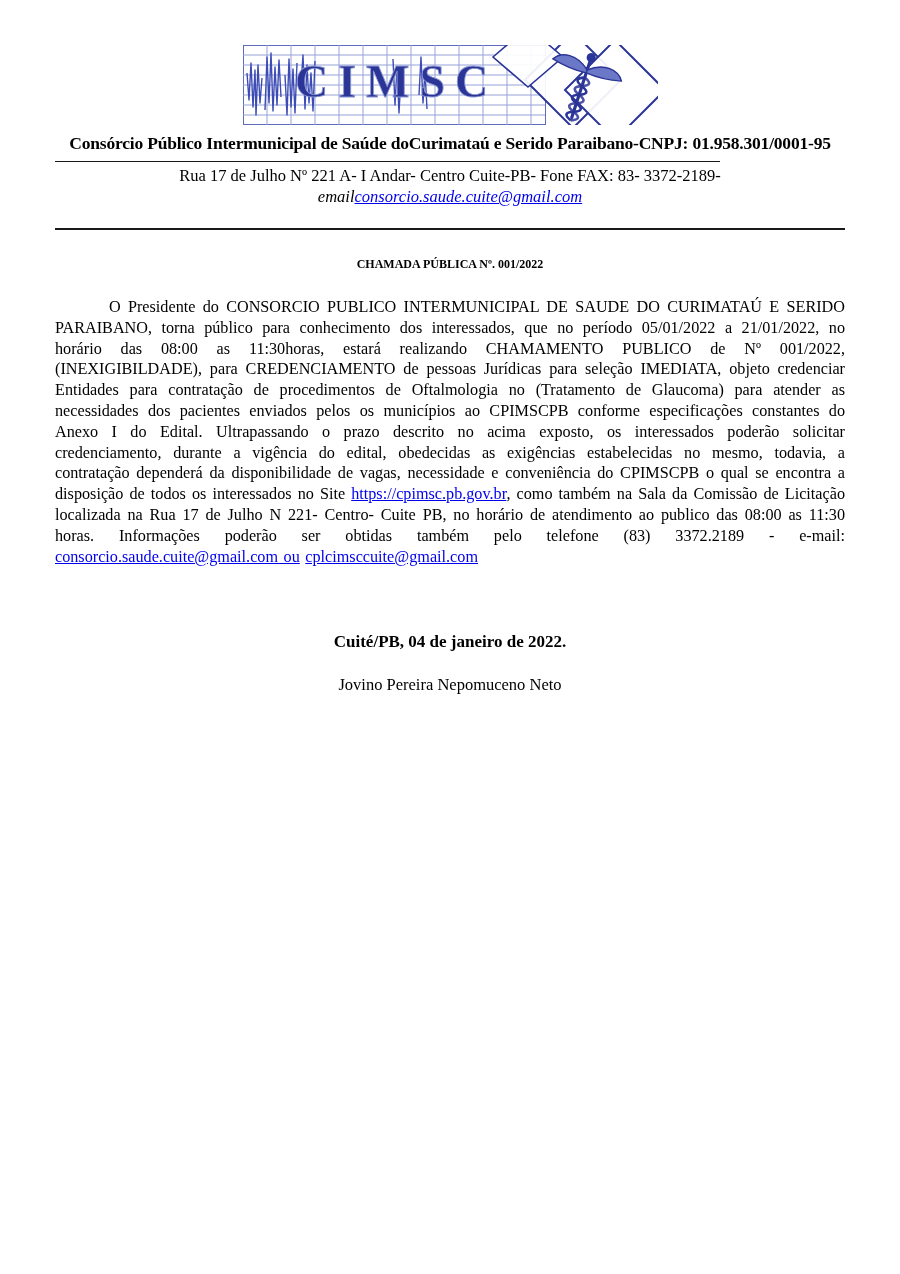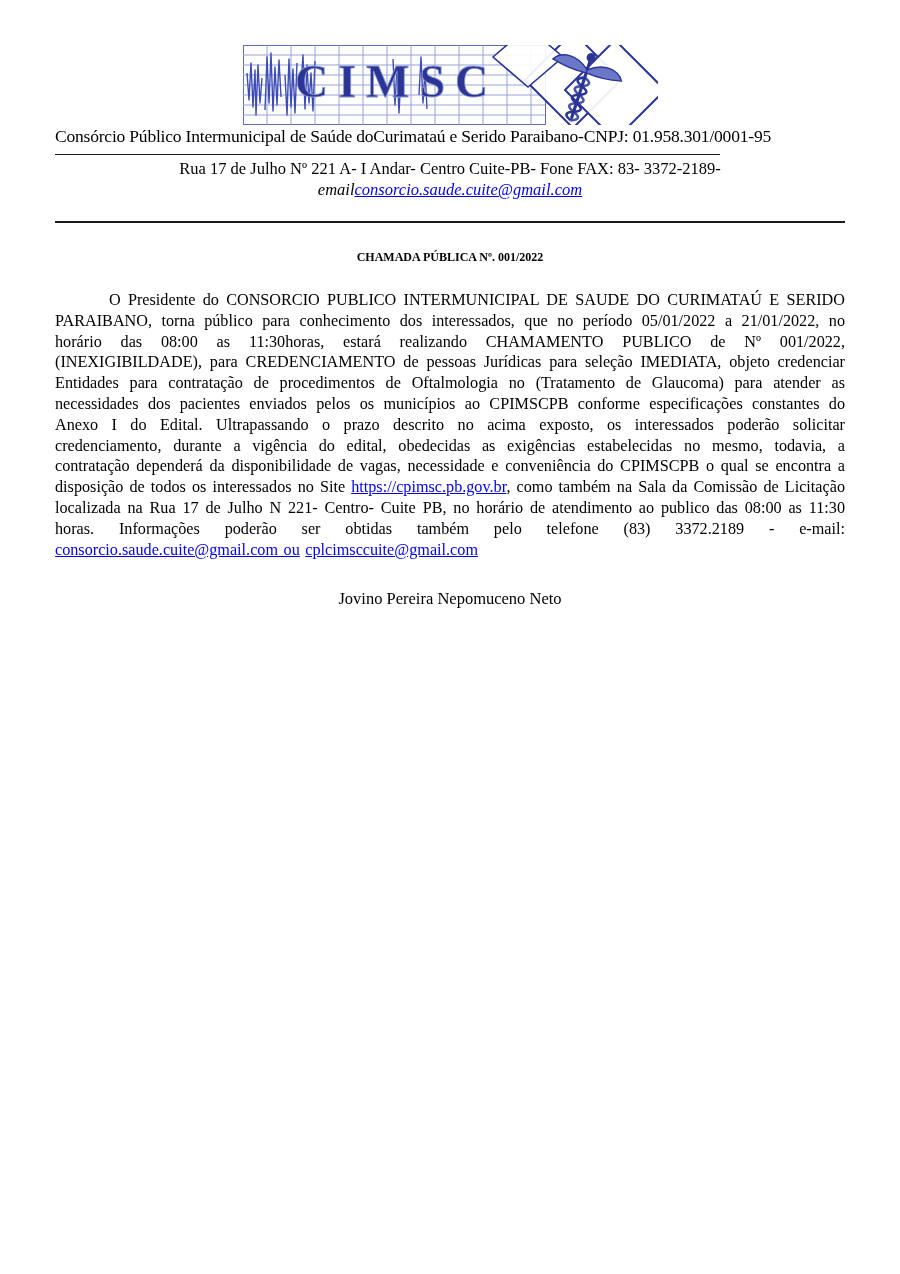--- a/index.html
+++ b/index.html
@@ -18,23 +18,25 @@
     margin: 0 auto;
     padding-top: 45px;
     box-sizing: content-box;
   }
   .logo-wrap {
     width: 415px;
     height: 80px;
     margin: 0 auto;
   }
   .org-line {
-    font-weight: normal;
+    text-align: center;
+    font-weight: bold;
     font-size: 17.5px;
     line-height: 22px;
+    margin-top: 7px;
     letter-spacing: -0.2px;
     white-space: nowrap;
   }
   .rule1 {
     width: 665px;
     border-bottom: 1.6px solid #1a1a1a;
     margin-top: 7px;
   }
   .address-line {
     text-align: center;
@@ -82,21 +84,21 @@
     word-spacing: 1.5px;
   }
   .date-line {
     margin-top: 64px;
     text-align: center;
     font-weight: bold;
     font-size: 17px;
     line-height: 21px;
   }
   .signer-name {
-    margin-top: 28px;
+    margin-top: 22px;
     text-align: center;
     font-size: 16.5px;
     line-height: 21px;
   }
   .signer-role {
     text-align: center;
     font-weight: bold;
     font-style: italic;
     font-size: 16.5px;
     line-height: 21px;
@@ -153,16 +155,17 @@
   <div class="email-line"><span>email</span><a class="email-link" href="#">consorcio.saude.cuite@gmail.com</a></div>
 
   <div class="rule2"></div>
 
   <div class="title-block">
     <div class="title-line1">CHAMADA PÚBLICA Nº. 001/2022</div>
   </div>
 
   <p class="body-paragraph"><span>O Presidente do CONSORCIO PUBLICO INTERMUNICIPAL DE SAUDE DO CURIMATAÚ E SERIDO PARAIBANO, torna público para conhecimento dos interessados, que no período 05/01/2022 a 21/01/2022, no horário das 08:00 as 11:30horas, estará realizando  CHAMAMENTO PUBLICO de Nº 001/2022, (INEXIGIBILDADE), para   CREDENCIAMENTO de pessoas Jurídicas para seleção IMEDIATA, objeto credenciar Entidades para contratação de procedimentos de Oftalmologia no (Tratamento de Glaucoma) para atender as necessidades dos pacientes enviados pelos os municípios ao CPIMSCPB conforme especificações constantes do Anexo I do Edital. Ultrapassando o prazo descrito no acima exposto, os interessados poderão solicitar credenciamento, durante a vigência do edital, obedecidas as exigências estabelecidas no mesmo, todavia, a contratação dependerá da disponibilidade de vagas, necessidade e conveniência do CPIMSCPB o qual se encontra a disposição  de todos  os interessados no Site </span><a class="doclink" href="#">https://cpimsc.pb.gov.br</a><span>, como também na Sala  da Comissão de Licitação  localizada na Rua 17 de Julho N 221- Centro- Cuite PB, no horário de atendimento ao publico das 08:00 as 11:30 horas. Informações poderão ser obtidas também pelo telefone (83) 3372.2189   - e-mail:  </span><a class="doclink" href="#">consorcio.saude.cuite@gmail.com  ou</a><span> </span><a class="doclink" href="#">cplcimsccuite@gmail.com</a></p>
 
+  <div class="date-line">Cuité/PB, 04 de janeiro de 2022.</div>
 
   <div class="signer-name">Jovino Pereira Nepomuceno Neto</div>
 
 </div>
 
 </body></html>

